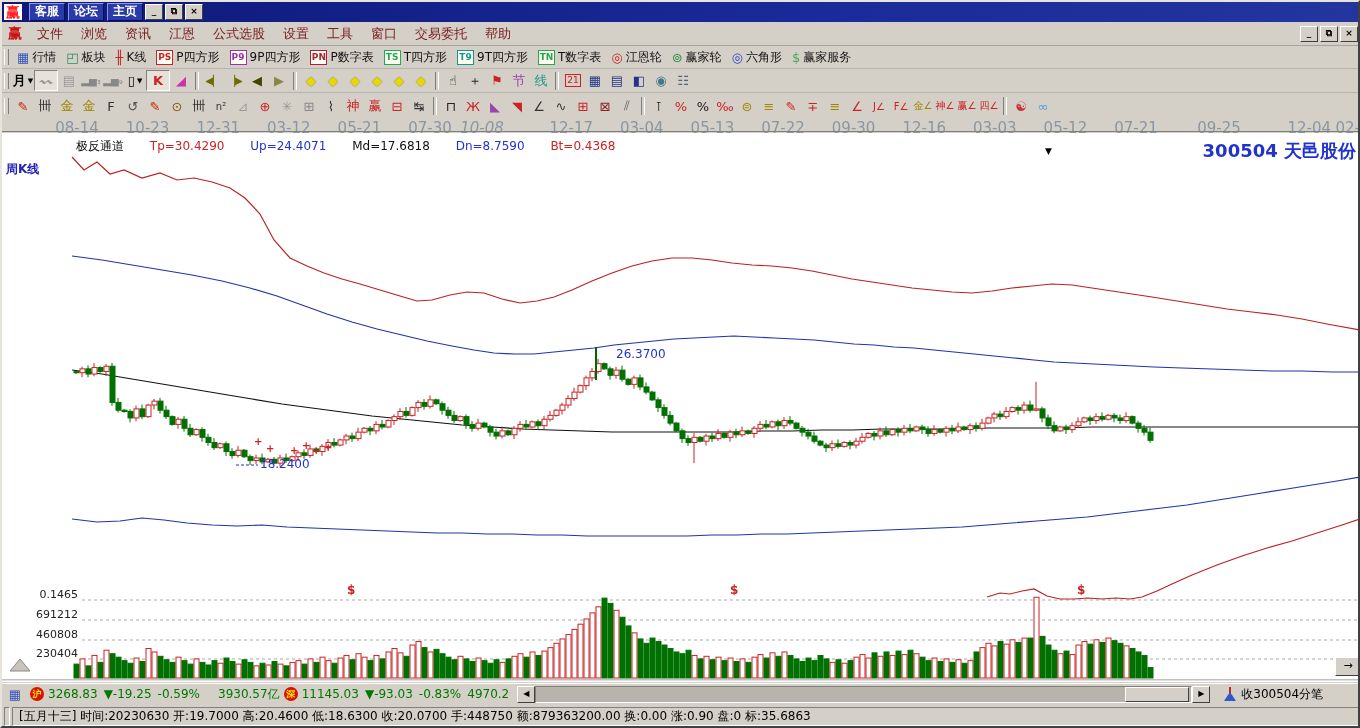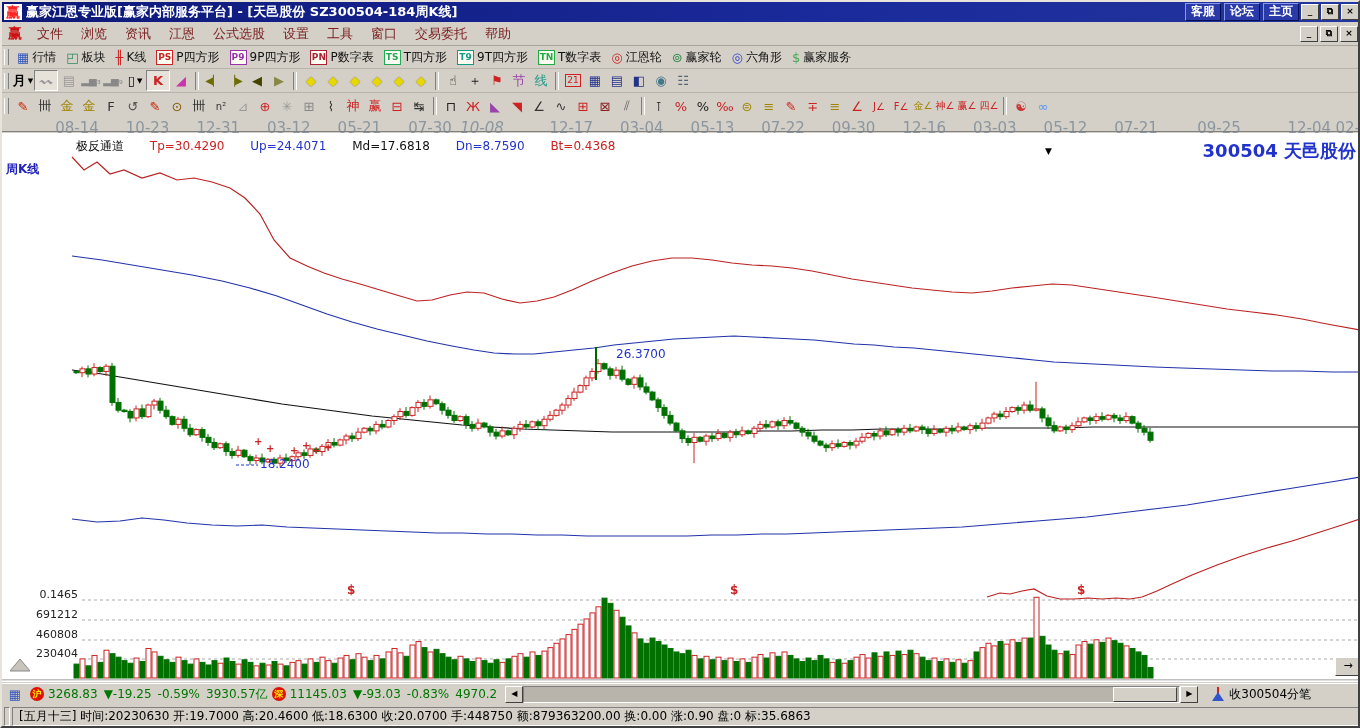--- a/index.html
+++ b/index.html
@@ -68,21 +68,20 @@
   
   #statusbar{left:0;top:703px;width:1360px;height:23px;background:#d4d0c8;display:flex;align-items:center;}
   .stat-cell{height:17px;line-height:17px;border:1px solid;border-color:#808080 #fff #fff #808080;
              padding:0 6px;margin-left:2px;color:#000;font-size:12px;white-space:nowrap;}
 </style>
 </head>
 <body>
 
 <div id="titlebar" class="abs">
   <span id="logo">赢</span>
-  <span style="flex:1;">赢家江恩专业版[赢家内部服务平台] - [天邑股份  SZ300504-184周K线]</span>
   <span class="tb-btn">客服</span>
   <span class="tb-btn">论坛</span>
   <span class="tb-btn">主页</span>
   <span class="sysbtn">_</span>
   <span class="sysbtn">⧉</span>
   <span class="sysbtn" style="margin-right:3px;">×</span>
 </div>
 
 <div id="menubar" class="abs">
   <span id="menulogo">赢</span>
@@ -1010,21 +1009,21 @@
 
 <div id="indexbar" class="abs">
   <span class="itool" style="margin-left:2px;">
       <span style="color:#3355bb;">▦</span>
     </span>
   <span class="exch-ico">沪</span>
   <span class="grn">3268.83</span>
   <span class="grn" style="margin-left:6px;">▼</span>
   <span class="grn">-19.25</span>
   <span class="grn" style="margin-left:6px;">-0.59%</span>
-  <span class="grn" style="margin-left:6px;">3930.57亿</span>
+  <span class="grn" style="margin-left:18px;">3930.57亿</span>
   <span class="exch-ico">深</span>
   <span class="grn">11145.03</span>
   <span class="grn" style="margin-left:6px;">▼</span>
   <span class="grn">-93.03</span>
   <span class="grn" style="margin-left:6px;">-0.83%</span>
   <span class="grn" style="margin-left:6px;">4970.2</span>
   <span id="hscroll">
     <span class="sbtn">◀</span>
     <span id="sgroove">
         <span id="sthumb"></span>

